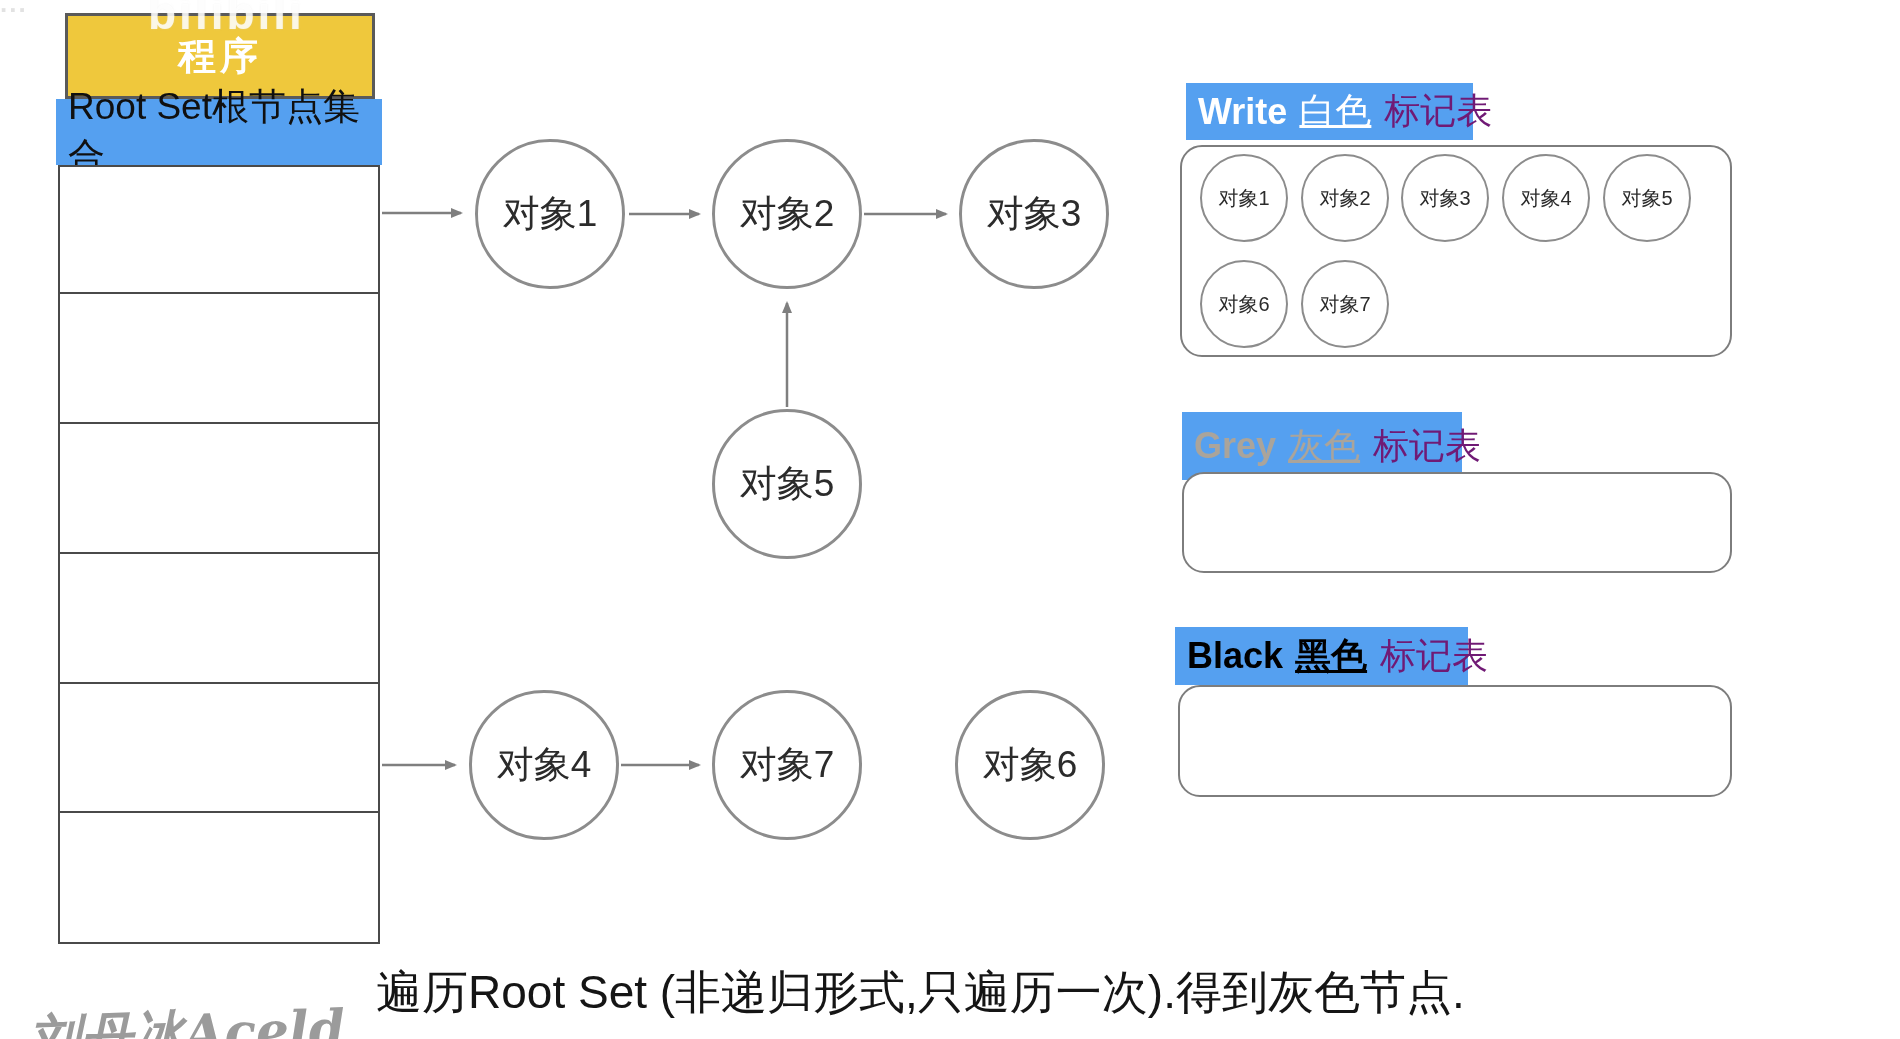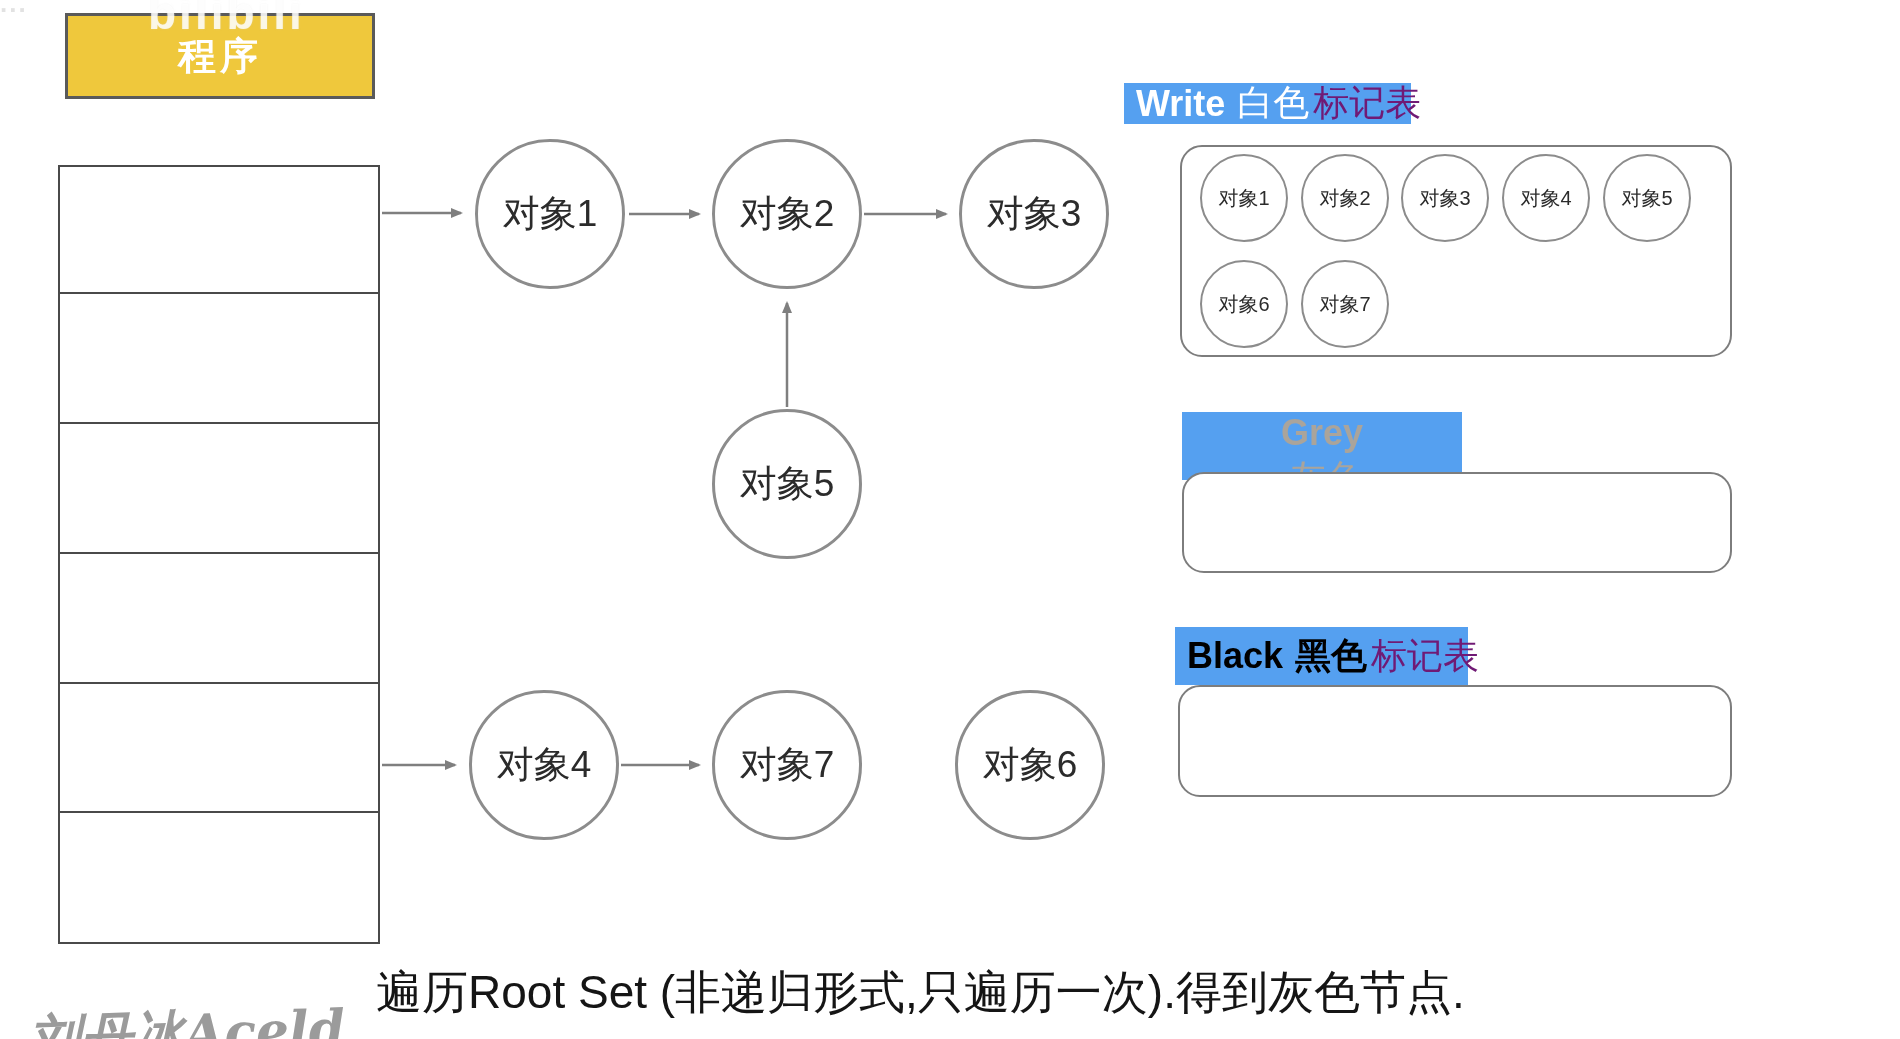--- a/index.html
+++ b/index.html
@@ -81,31 +81,31 @@
   
   .panel-band {
     position: absolute;
     background: #55a0f0;
     display: flex; align-items: center;
     padding-left: 12px;
     box-sizing: border-box;
     font-size: 36px;
     white-space: nowrap;
   }
-  .band-white { left: 1124px; top: 83px;  width: 287px; height: 41px; }
-  .band-grey  { left: 1182px; top: 412px; width: 280px; height: 68px; flex-direction: column; }
+  .band-white { left: 1186px; top: 83px;  width: 287px; height: 57px; }
+  .band-grey  { left: 1182px; top: 412px; width: 280px; height: 68px; }
   .band-black { left: 1175px; top: 627px; width: 293px; height: 58px; }
 
   .band-en { font-weight: bold; margin-right: 12px; }
   .band-white .band-en, .band-white .band-cn { color: #ffffff; }
   .band-grey  .band-en, .band-grey  .band-cn { color: #aaa49b; }
   .band-grey  .band-en { font-weight: bold; }
   .band-black .band-en, .band-black .band-cn { color: #000000; font-weight: bold; }
   .band-suffix { color: #701a75; }
-  .band-cn { margin-right: 4px; }
+  .band-cn { margin-right: 13px; text-decoration: underline; }
 
   .panel-box {
     position: absolute;
     background: #ffffff;
     border: 2px solid #7d7d7d;
     border-radius: 22px;
     box-sizing: border-box;
   }
   .box-white { left: 1180px; top: 145px; width: 552px; height: 212px; }
   .box-grey  { left: 1182px; top: 472px; width: 550px; height: 101px; }
@@ -171,20 +171,23 @@
 </head>
 <body>
 
 <div class="canvas">
 
   <div class="corner-ghost">...</div>
   <div class="logo-ghost">bilibili</div>
 
   <div class="program-header">
     <span>程序</span>
+  </div>
+  <div class="rootset-band">
+    <span>Root Set根节点集合</span>
   </div>
   <div class="rootset-table">
     <div class="row-line" style="top:125px"></div>
     <div class="row-line" style="top:255px"></div>
     <div class="row-line" style="top:385px"></div>
     <div class="row-line" style="top:515px"></div>
     <div class="row-line" style="top:644px"></div>
   </div>
 
   <svg class="arrow-layer" viewBox="0 0 1900 1039">

